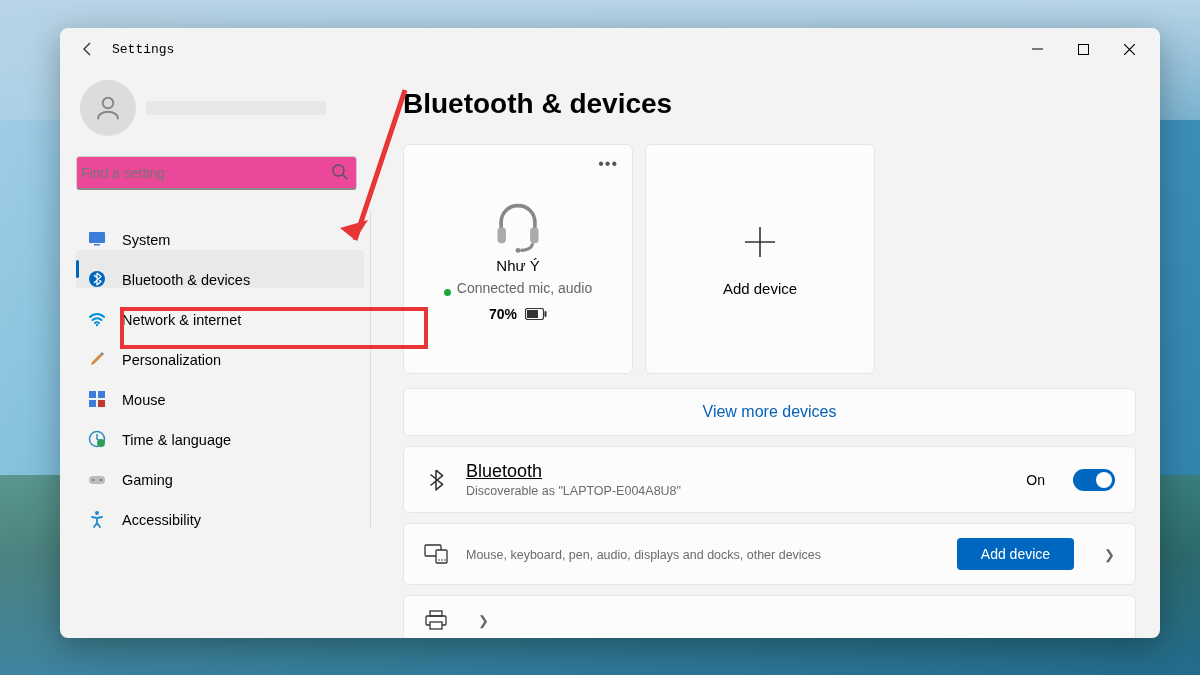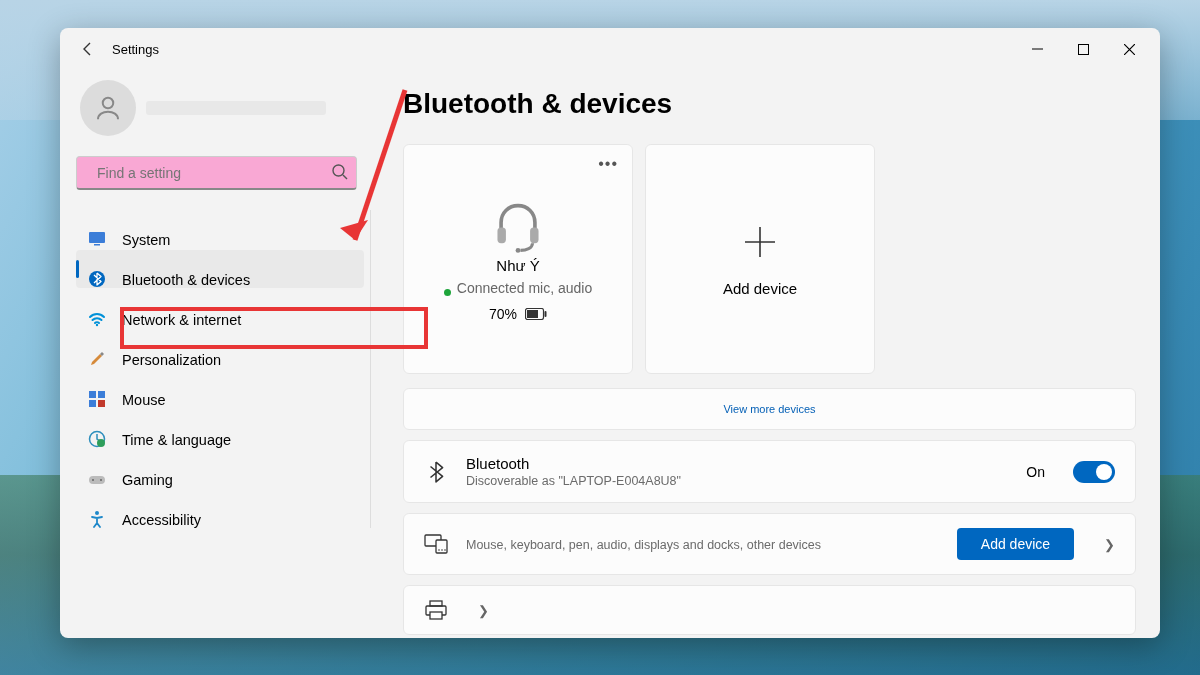--- a/index.html
+++ b/index.html
@@ -4,61 +4,61 @@
 <style>
   * { box-sizing: border-box; margin: 0; padding: 0; font-family: "Segoe UI", -apple-system, sans-serif; }
   body { width: 1200px; height: 675px; overflow: hidden; background: linear-gradient(120deg, #a8d0e8 0%, #6fb7d6 30%, #4a9fc8 60%, #2d7da8 100%); position: relative; }
   .bg-clouds { position:absolute; top:0; left:0; right:0; height:120px; background: linear-gradient(180deg, #b8d4e6 0%, rgba(184,212,230,0.5) 100%); }
   .bg-land { position:absolute; bottom:0; left:0; right:0; height:200px; background: linear-gradient(180deg, #3d7a5a 0%, #2a5a42 40%, #1a5f7a 100%); opacity:0.6; }
 
   .window { position: absolute; top: 28px; left: 60px; width: 1100px; height: 610px; background: #f3f3f3; border-radius: 8px; box-shadow: 0 8px 32px rgba(0,0,0,0.3); overflow: hidden; display: flex; flex-direction: column; }
 
   .titlebar { height: 42px; display: flex; align-items: center; padding: 0 8px; }
   .back-btn { width: 40px; height: 40px; display:flex; align-items:center; justify-content:center; cursor:pointer; }
-  .title { font-size: 13px; margin-left: 4px; }
+  .title { font-size: 13px; margin-left: 4px; font-family: Liberation Mono, monospace; }
   .win-controls { margin-left: auto; display:flex; }
   .win-btn { width: 46px; height: 40px; display:flex; align-items:center; justify-content:center; cursor:pointer; }
 
   .body { flex:1; display:flex; overflow:hidden; }
 
   .sidebar { width: 315px; padding: 10px 4px 10px 16px; overflow-y:auto; }
   .user-row { display:flex; align-items:center; gap:10px; margin-bottom: 20px; padding-left:4px;}
   .avatar { width:56px; height:56px; border-radius:50%; background:#dcdcdc; display:flex; align-items:center; justify-content:center; }
   .user-text-line { width:180px; height:14px; background:#e8e8e8; border-radius:3px; }
 
   .search-box { position:relative; margin-bottom: 20px; margin-right: 14px;}
-  .search-input { width:100%; height:34px; border:1px solid #ccc; background:#f9a8d4; border-bottom: 2px solid #888; padding: 0 32px 0 20px; font-size:14px; outline:none; border-radius:4px;}
+  .search-input { width:100%; height:34px; border:1px solid #ccc; background:#ec4899; border-bottom: 2px solid #888; padding: 0 32px 0 4px; font-size:14px; outline:none; border-radius:4px;}
   .search-icon { position:absolute; right:8px; top:7px; }
 
   .nav { display:flex; flex-direction:column; gap:2px; border-right:1px solid #ddd; padding-right:6px; }
   .nav-item { height:38px; display:flex; align-items:flex-end; gap:16px; padding:0 12px; border-radius:4px; cursor:pointer; position:relative; font-size:14.5px; }
   .nav-item.active { background:#e9e9e9; }
   .nav-item.active::before { content:""; position:absolute; left:0; top:10px; bottom:10px; width:3px; background:#0067c0; border-radius:2px; }
   .nav-icon { width:18px; height:18px; display:flex; align-items:center; justify-content:center; flex-shrink:0;}
 
   .highlight-box { position:absolute; border:4px solid #e83535; pointer-events:none; }
   .arrow-anno { position:absolute; pointer-events:none; }
 
   .main { flex:1; padding: 18px 24px 0 28px; overflow-y:auto; }
   .page-title { font-size: 28px; font-weight: 600; margin-bottom: 24px; }
 
   .cards { display:flex; gap:12px; margin-bottom: 14px; }
   .card { width:230px; height:230px; background:#fcfcfc; border:1px solid #e6e6e6; border-radius:6px; display:flex; flex-direction:column; align-items:center; justify-content:center; position:relative; cursor:pointer;}
   .card .more { position:absolute; top:10px; right:14px; font-size:16px; color:#555; letter-spacing:1px; cursor:pointer;}
   .device-name { font-size:15px; font-weight:500; margin-top:3px;}
   .device-status { font-size:14px; color:#666; margin-top:6px; display:flex; align-items:flex-end; gap:6px;}
   .dot-green { width:7px; height:7px; border-radius:50%; background:#1ea53b; display:inline-block;}
-  .battery-row { display:flex; align-items:center; gap:8px; margin-top:10px; font-size:14px;}
+  .battery-row { display:flex; align-items:center; gap:8px; margin-top:10px; font-size:14px;font-weight:bold;}
   .add-label { font-size:15px; margin-top:18px; }
 
   .row { background:#fcfcfc; border:1px solid #e6e6e6; border-radius:6px; padding: 14px 20px; margin-bottom:10px; display:flex; align-items:center; gap:18px; cursor:pointer;}
-  .row-link { justify-content:center; color:#0560b6; font-size:11px; padding:14px;}
+  .row-link { justify-content:center; color:#0560b6; font-size:16px; padding:14px;}
   .row-icon { width:24px; display:flex; justify-content:center; color:#333;}
   .row-text { flex:1; }
-  .row-title { font-size:15px; }
+  .row-title { font-size:18px;text-decoration:underline; }
   .row-desc { font-size:12.5px; color:#6b6b6b; margin-top:2px; }
   .toggle-label { font-size:14px; margin-right:10px;margin-left:36px;}
   .toggle { width:42px; height:22px; background:#0067c0; border-radius:11px; position:relative; cursor:pointer;}
   .toggle::after { content:""; position:absolute; right:3px; top:3px; width:16px; height:16px; background:#fff; border-radius:50%;}
   .btn-primary { background:#0067c0; color:#fff; border:none; padding: 8px 24px; border-radius:4px; font-size:14px; cursor:pointer;}
   .chev { color:#666; font-size:13px; margin-left:12px;}
 </style>
 </head>
 <body>
 

